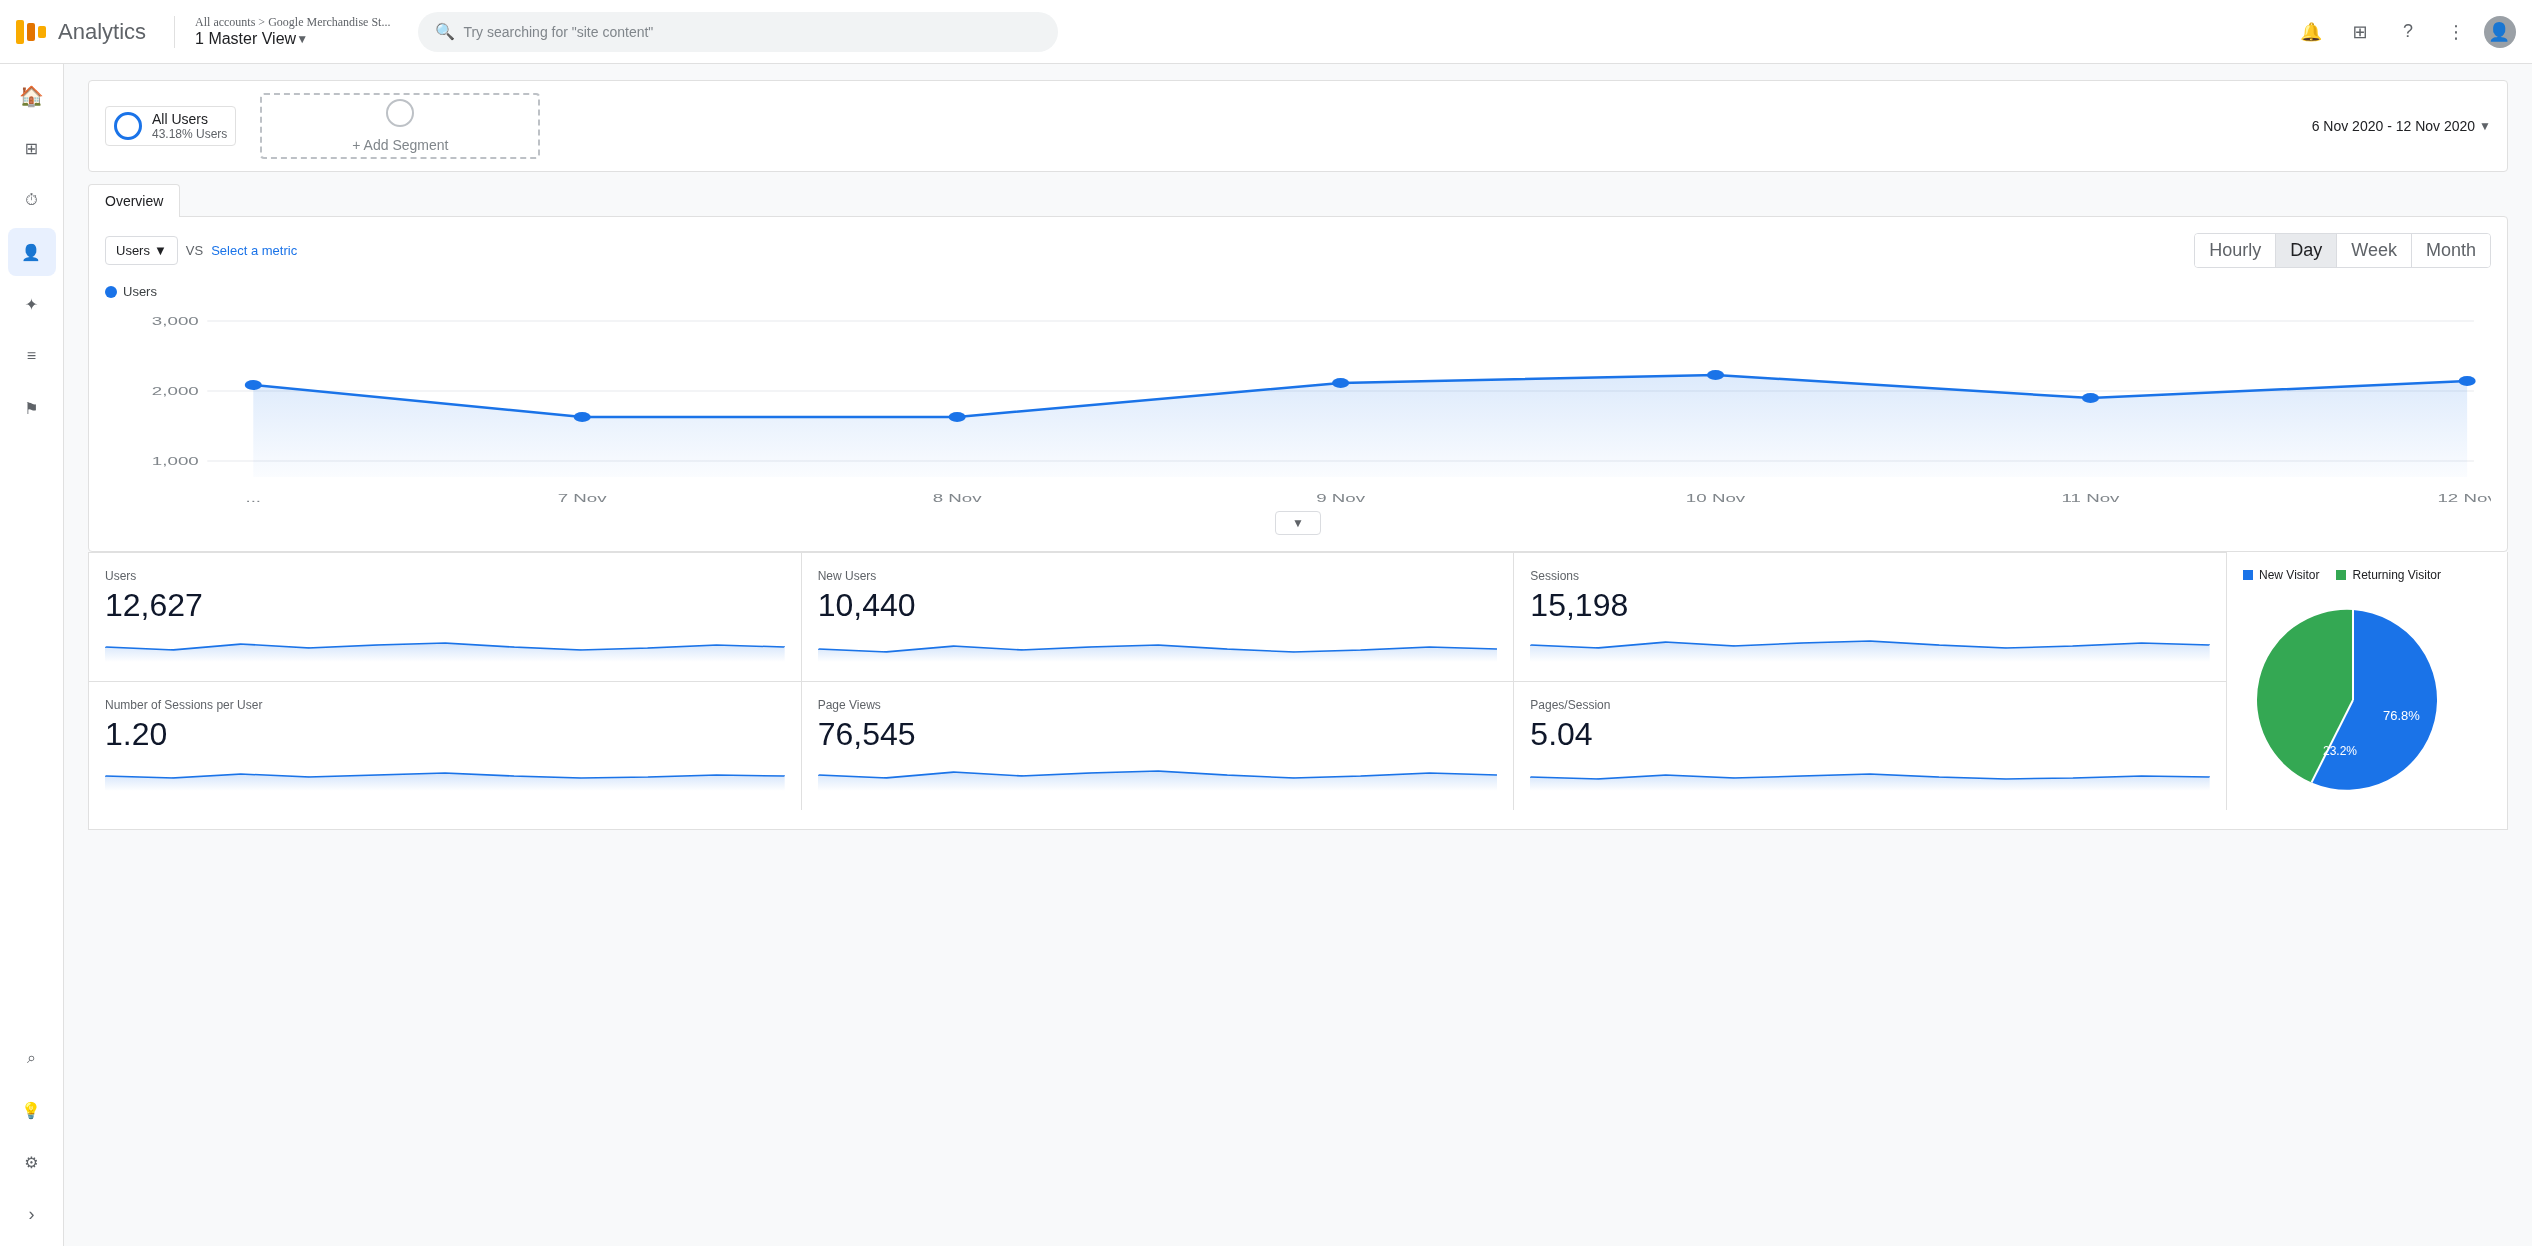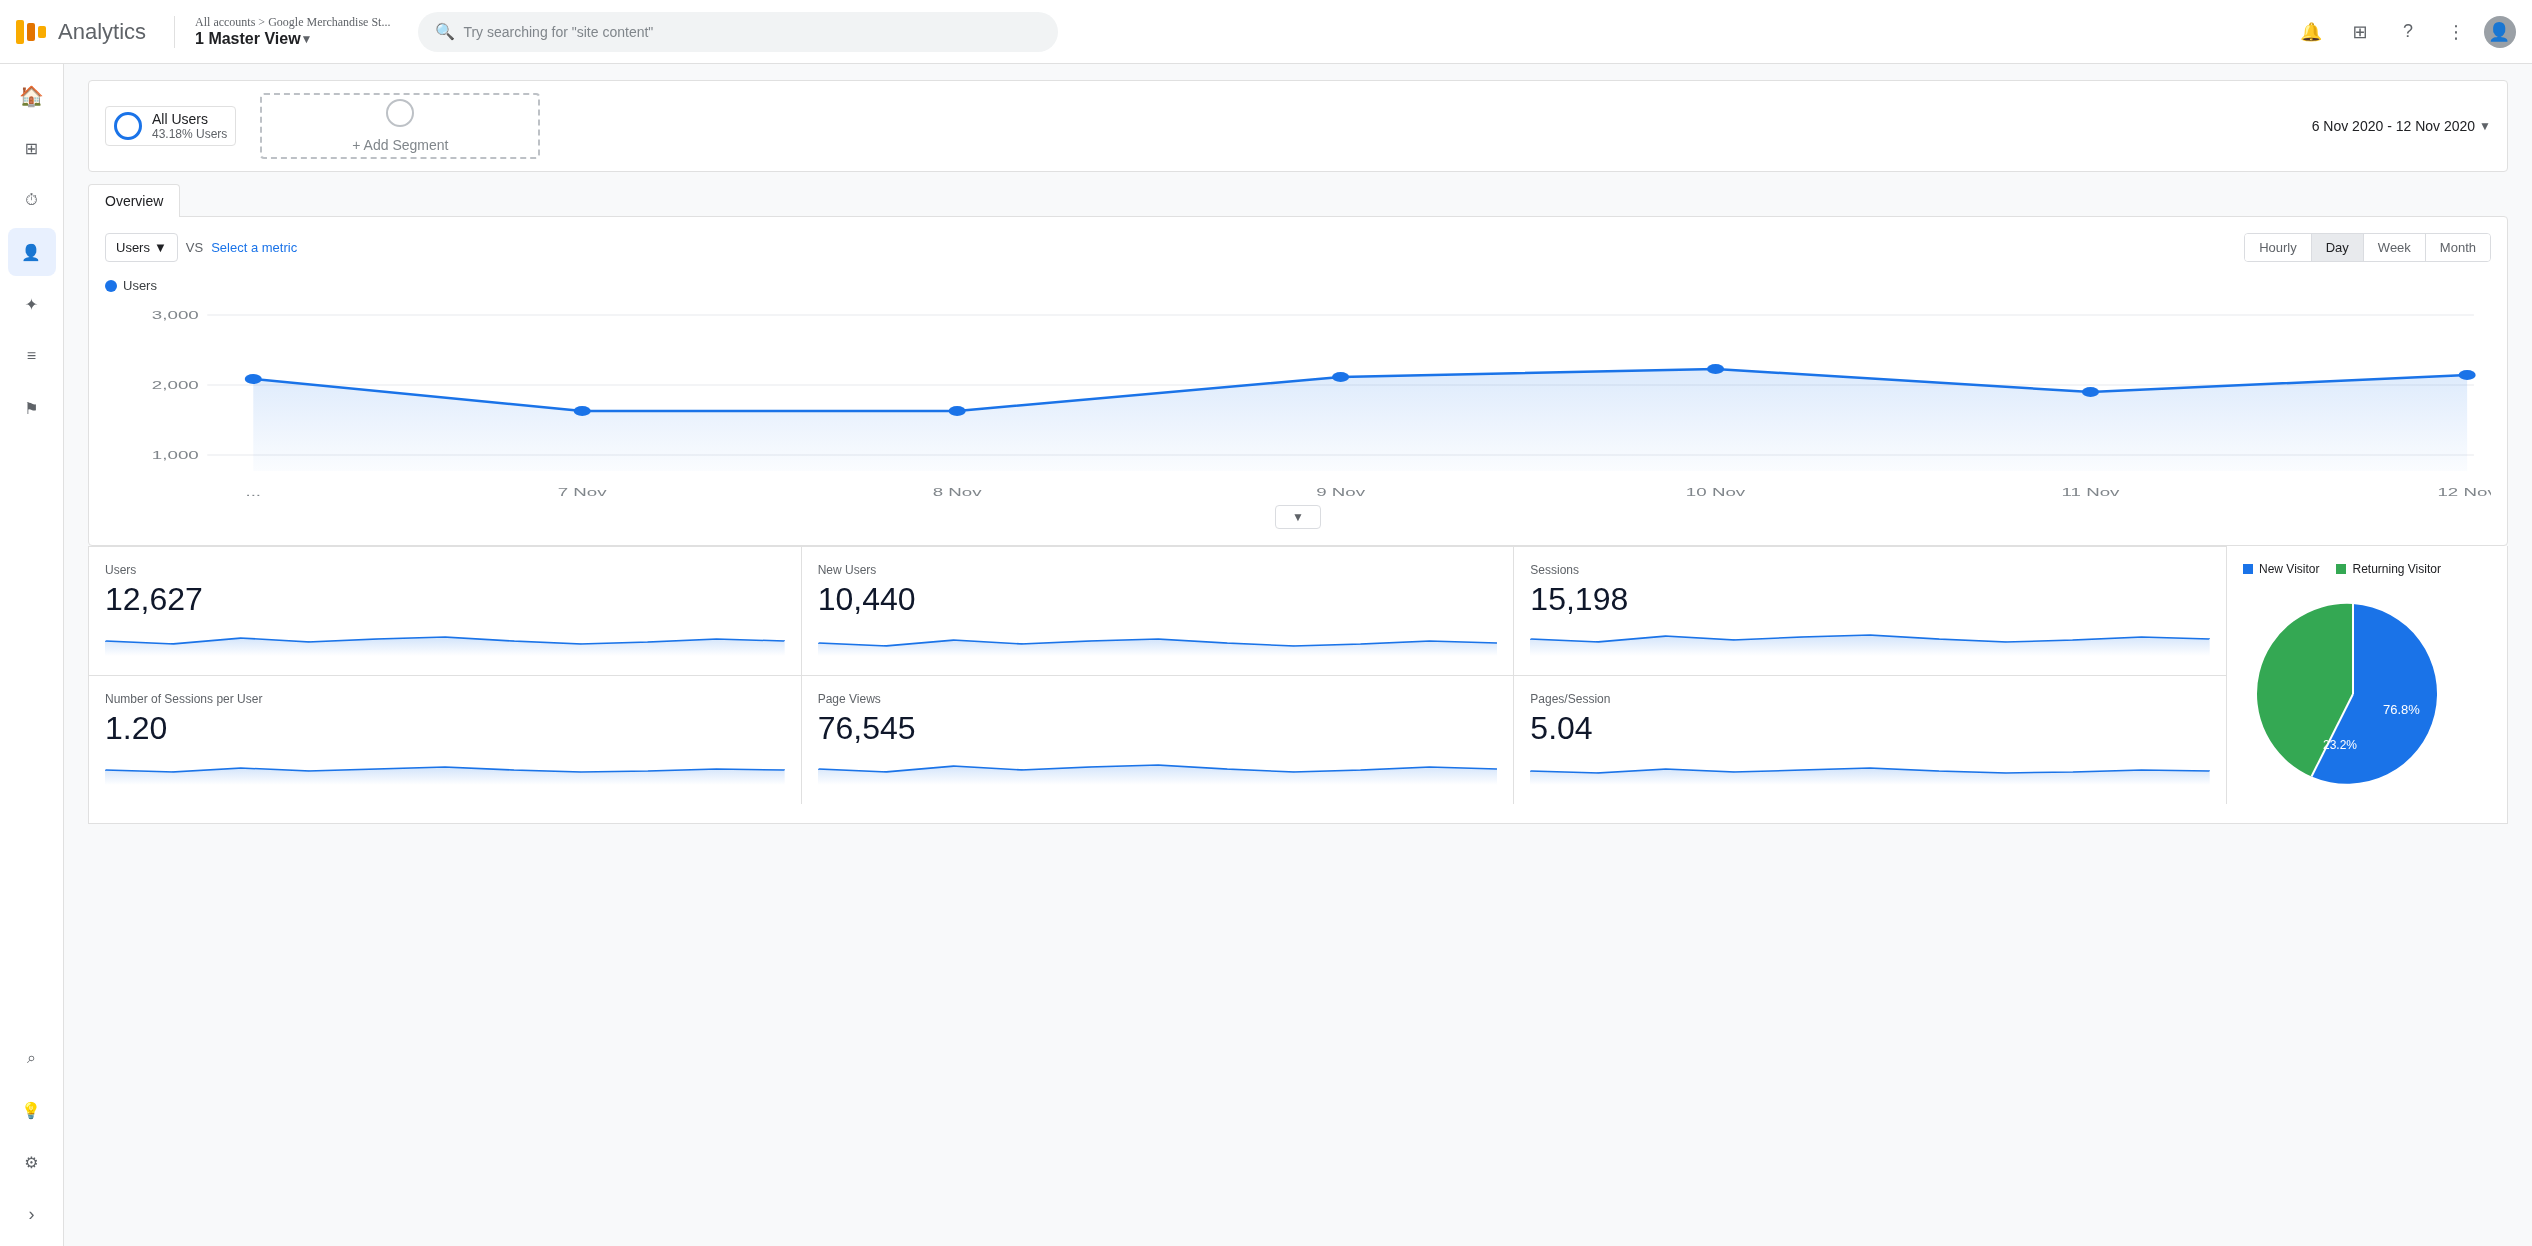--- a/index.html
+++ b/index.html
@@ -15,21 +15,21 @@
       display: flex; align-items: center; gap: 3px;
     }
     .logo-bar { width: 8px; border-radius: 2px; }
     .logo-b1 { height: 24px; background: #f9ab00; }
     .logo-b2 { height: 18px; background: #e37400; }
     .logo-b3 { height: 12px; background: #f9ab00; }
     .app-title { font-size: 22px; color: #5f6368; font-weight: 400; margin-right: 8px; }
     .nav-divider { width: 1px; height: 32px; background: #e0e0e0; margin: 0 8px; }
     .breadcrumb-area { display: flex; flex-direction: column; }
     .breadcrumb-top { font-size: 12px; color: #5f6368; font-family: Liberation Serif, serif; }
-    .breadcrumb-main { font-size: 16px; color: #202124; font-weight: 700; display: flex; align-items: center; cursor: pointer; }
+    .breadcrumb-main { font-size: 16px; color: #202124; font-weight: 400; display: flex; align-items: center; cursor: pointer; }
     .dropdown-arrow { font-size: 12px; color: #5f6368; }
     .search-bar {
       flex: 1; max-width: 640px; margin: 0 16px;
       background: #f1f3f4; border-radius: 24px; height: 40px;
       display: flex; align-items: center; padding: 0 16px; gap: 8px;
       border: 1px solid transparent;
     }
     .search-icon { color: #5f6368; font-size: 16px; }
     .search-placeholder { color: #80868b; font-size: 14px; }
     .nav-actions { display: flex; align-items: center; gap: 8px; margin-left: auto; }
@@ -113,21 +113,21 @@
     .metric-left { display: flex; align-items: center; gap: 8px; }
     .metric-dropdown {
       display: flex; align-items: center; gap: 4px;
       border: 1px solid #dadce0; border-radius: 4px; padding: 6px 10px;
       font-size: 13px; cursor: pointer; background: #fff;
     }
     .metric-vs { font-size: 13px; color: #5f6368; }
     .metric-select { font-size: 13px; color: #1a73e8; cursor: pointer; }
     .time-buttons { display: flex; border: 1px solid #dadce0; border-radius: 4px; overflow: hidden; }
     .time-btn {
-      padding: 6px 14px; font-size: 13px; border: none; background: #fff;
+      padding: 6px 14px; font-size: 18px; border: none; background: #fff;
       cursor: pointer; color: #5f6368; border-left: 1px solid #dadce0; text-align: right;
     }
     .time-btn:first-child { border-left: none; }
     .time-btn.active { background: #e8eaed; color: #202124; font-weight: 500; }
 
     
     .chart-legend { display: flex; align-items: center; gap: 6px; margin-bottom: 8px; }
     .legend-dot { width: 12px; height: 12px; border-radius: 50%; background: #1a73e8; }
     .legend-label { font-size: 13px; color: #3c4043; }
 

